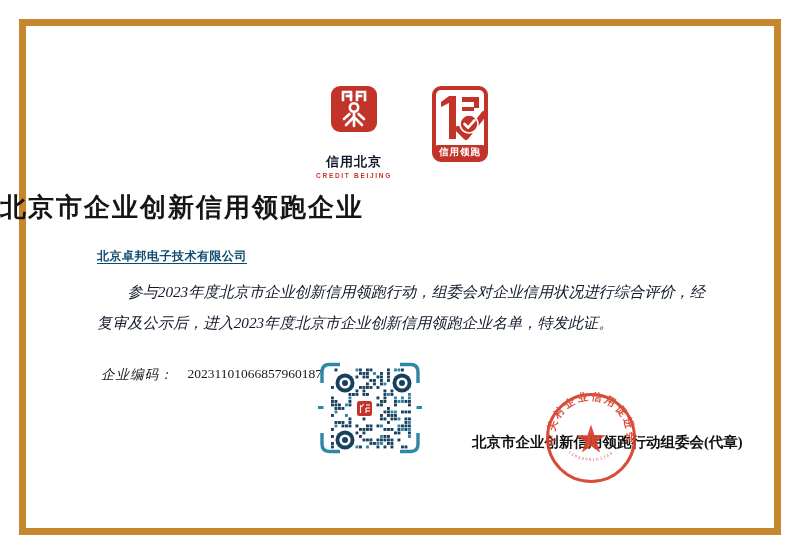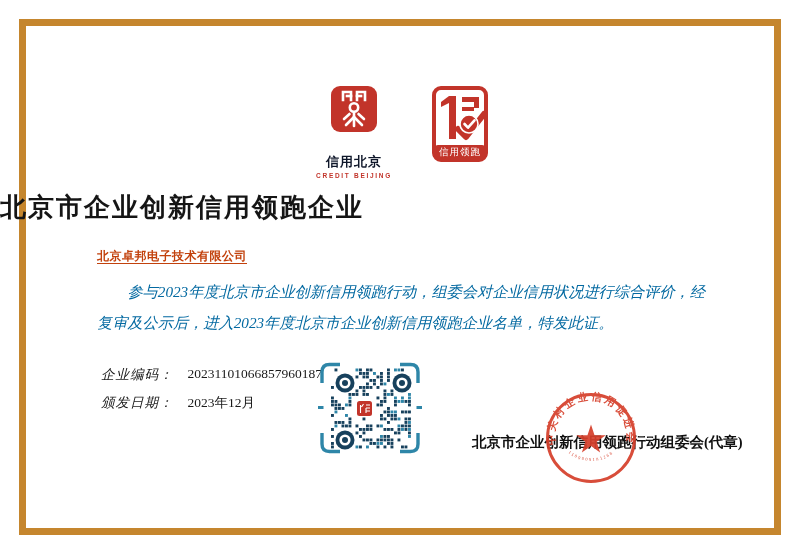--- a/index.html
+++ b/index.html
@@ -9,29 +9,29 @@
   }
   .frame{position:absolute;left:19px;top:19px;right:19px;bottom:19px;border:7px solid #c5862e}
   
   .logos{position:absolute;top:86px;left:0;right:0;display:flex;justify-content:center;align-items:flex-start;gap:36px}
   .logo-cb{display:flex;flex-direction:column;align-items:center;width:84px}
   .cb-square{width:46px;height:46px;background:#c2342a;border-radius:9px;display:flex;align-items:center;justify-content:center}
   .cb-name{margin-top:21px;color:#0f172a;font-weight:bold;font-size:13px;letter-spacing:1px;font-family:Liberation Sans, sans-serif;white-space:nowrap}
   .cb-cap{margin-top:1px;color:#c2342a;font-weight:bold;font-size:6.5px;letter-spacing:1.7px;font-family:"Liberation Sans","DejaVu Sans",sans-serif;white-space:nowrap}
   .logo-xl{position:relative;width:56px;height:78px}
   .xl-banner{position:absolute;left:3px;right:3px;bottom:4px;height:15px;background:#c2342a;border-radius:3px;color:#fff;
-    font-size:9.5px;font-weight:normal;display:flex;align-items:center;justify-content:center;letter-spacing:1px;
+    font-size:9.5px;font-weight:bold;display:flex;align-items:center;justify-content:center;letter-spacing:1px;
     font-family:"Liberation Sans","DejaVu Sans",sans-serif;white-space:nowrap}
   
   .title{position:absolute;top:190px;left:0;width:100%;margin:0;
     font-family:"Liberation Sans","DejaVu Sans",sans-serif;font-size:26px;font-weight:bold;letter-spacing:2px;color:#151515}
-  .company{position:absolute;left:97px;top:248px;font-size:12px;font-weight:bold;color:#c2410c;
+  .company{position:absolute;left:97px;top:248px;font-size:12px;font-weight:bold;color:#0c4a6e;
     text-decoration:underline;text-underline-offset:3px;letter-spacing:.5px}
   .body-text{position:absolute;left:97px;top:276px;width:608px;margin:0;font-size:15.2px;font-style:italic;
-    line-height:31px;text-indent:2em;text-align:justify;color:#0369a1}
+    line-height:31px;text-indent:2em;text-align:justify;color:#0f172a}
   .fields{position:absolute;left:101px;top:366px}
   .field-row{display:flex;align-items:flex-start;height:27.5px}
   .f-label{font-style:italic;font-size:13.5px;letter-spacing:1px;white-space:pre}
   .f-value{font-size:13.5px;margin-left:14px}
   
   .qr{position:absolute;left:318px;top:360px}
   .issuer{position:absolute;left:472px;top:433px;font-size:14.5px;font-weight:600;color:#111;z-index:2;white-space:nowrap}
   .seal{position:absolute;left:543px;top:390px;z-index:3;opacity:.93}
 </style>
 </head>
@@ -86,24 +86,20 @@
   <h1 class="title">北京市企业创新信用领跑企业</h1>
 
   <div class="company">北京卓邦电子技术有限公司</div>
 
   <p class="body-text">参与2023年度北京市企业创新信用领跑行动，组委会对企业信用状况进行综合评价，经复审及公示后，进入2023年度北京市企业创新信用领跑企业名单，特发此证。</p>
 
   <div class="fields">
     <div class="field-row">
       <span class="f-label">企业编码：</span>
       <span class="f-value">20231101066857960187</span>
-    </div>
-    <div class="field-row">
-      <span class="f-label">颁发日期：</span>
-      <span class="f-value">2023年12月</span>
     </div>
   </div>
 
   <svg class="qr" width="104" height="98" viewBox="0 0 104 98">
 
     <g stroke="#2e86a8" stroke-width="3.4" fill="none">
       <path d="M4 23 L4 12 Q4 4.5 11.5 4.5 L22 4.5"></path>
       <path d="M82 4.5 L92.5 4.5 Q100 4.5 100 12 L100 23"></path>
       <path d="M4 73 L4 84 Q4 91.5 11.5 91.5 L22 91.5"></path>
       <path d="M82 91.5 L92.5 91.5 Q100 91.5 100 84 L100 73"></path>

